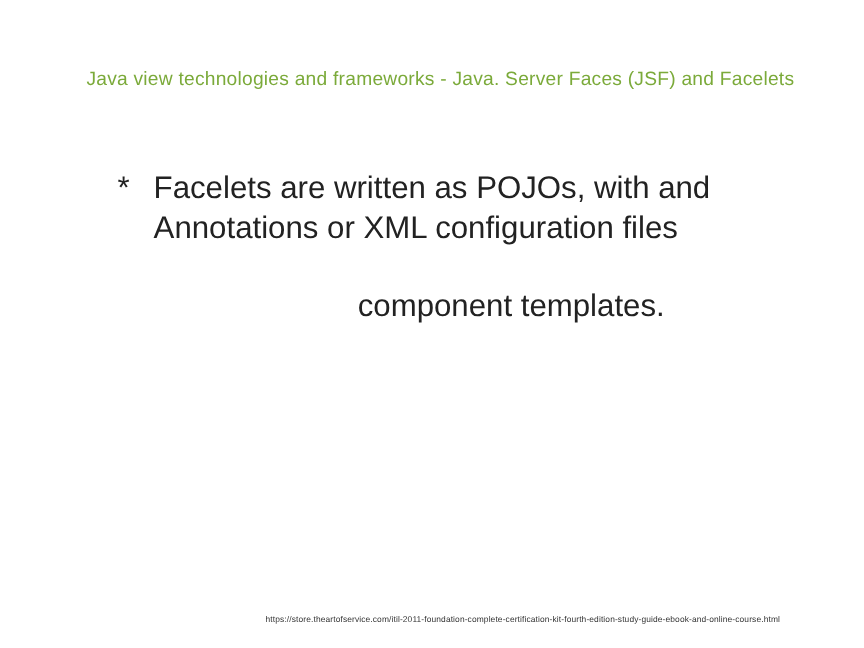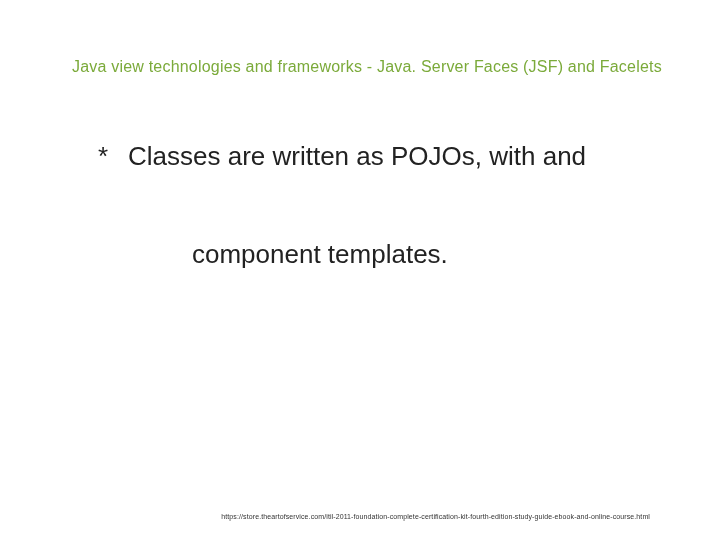--- a/index.html
+++ b/index.html
@@ -26,42 +26,42 @@
       left: 98px;
       right: 60px;
       font-size: 26px;
       color: #222;
       line-height: 1.25;
       text-align: left;
     }
     .body .bullet-row { display: flex; }
     .body .asterisk { width: 30px; flex: 0 0 30px; }
     .body .text-block { flex: 1; }
-    .body .centered-last { display: block; text-align: left; padding-left: 64px; }
+    .body .centered-last { display: block; text-align: center; padding-left: 64px; }
     .footer {
       position: absolute;
       bottom: 20px;
       right: 70px;
       font-size: 7px;
       color: #333;
       letter-spacing: 0.1px;
     }
   </style>
 </head>
 <body>
 
 <div class="slide">
   <div class="title">Java view technologies and frameworks - Java. Server Faces (JSF) and Facelets</div>
 
   <div class="body">
     <div class="bullet-row">
       <div class="asterisk"> *</div>
       <div class="text-block">
-        <span>Classes are written as POJOs, with and</span><br>
-        <br>
+        <span>Facelets are written as POJOs, with and</span><br>
+        <span>Annotations or XML configuration files</span><br>
         <br>
         <span class="centered-last">component templates.</span>
       </div>
     </div>
   </div>
 
   <div class="footer">https://store.theartofservice.com/itil-2011-foundation-complete-certification-kit-fourth-edition-study-guide-ebook-and-online-course.html</div>
 </div>
 
 </body></html>

